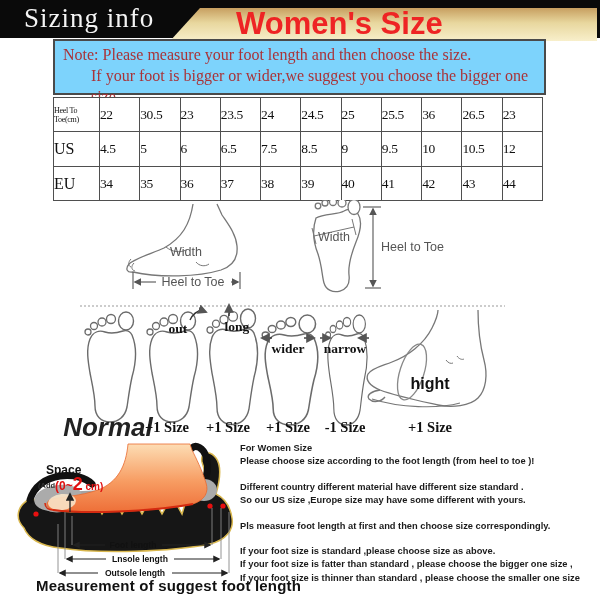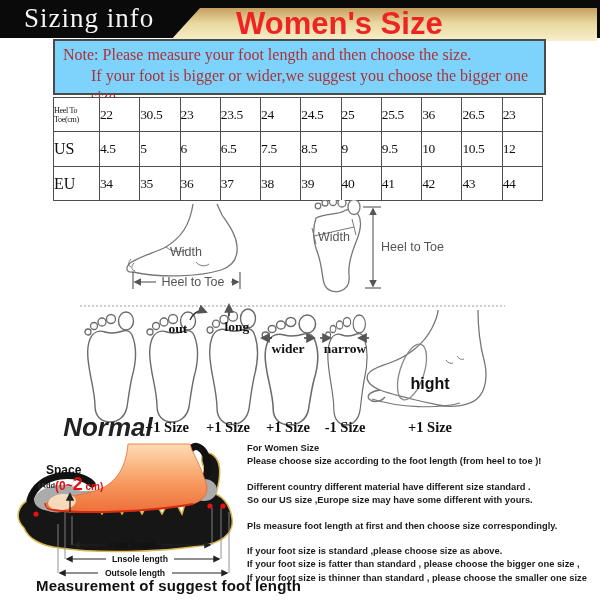--- a/index.html
+++ b/index.html
@@ -26,21 +26,21 @@
                  font-family:Liberation Serif, serif;color:#111;padding:0;}
   td.rowlbl-sm{font-size:8px;letter-spacing:-0.3px;}
   td.rowlbl-lg{font-size:16px;}
   td.num{font-size:13.5px;letter-spacing:-0.4px;}
   
   .midsvg{position:absolute;left:0;top:200px;}
   .shoesvg{position:absolute;left:0;top:440px;}
   
   .rnotes{position:absolute;left:240px;top:442px;width:356px;color:#1b1b1b;
           font-size:9.3px;font-weight:bold;line-height:13.4px;}
-  .rnotes .grp{margin-bottom:12px;margin-left:7px;}
+  .rnotes .grp{margin-bottom:12px;}
   .caption{position:absolute;left:36px;top:577px;font-size:15px;font-weight:bold;color:#111;
            letter-spacing:0.2px;}
   svg text{font-family:"Liberation Sans",sans-serif;}
   svg text.serifb{font-family:"Liberation Serif",serif;font-weight:bold;}
   svg text.gray{fill:#555;}
 </style>
 </head>
 <body>
 
 <div id="stage">

